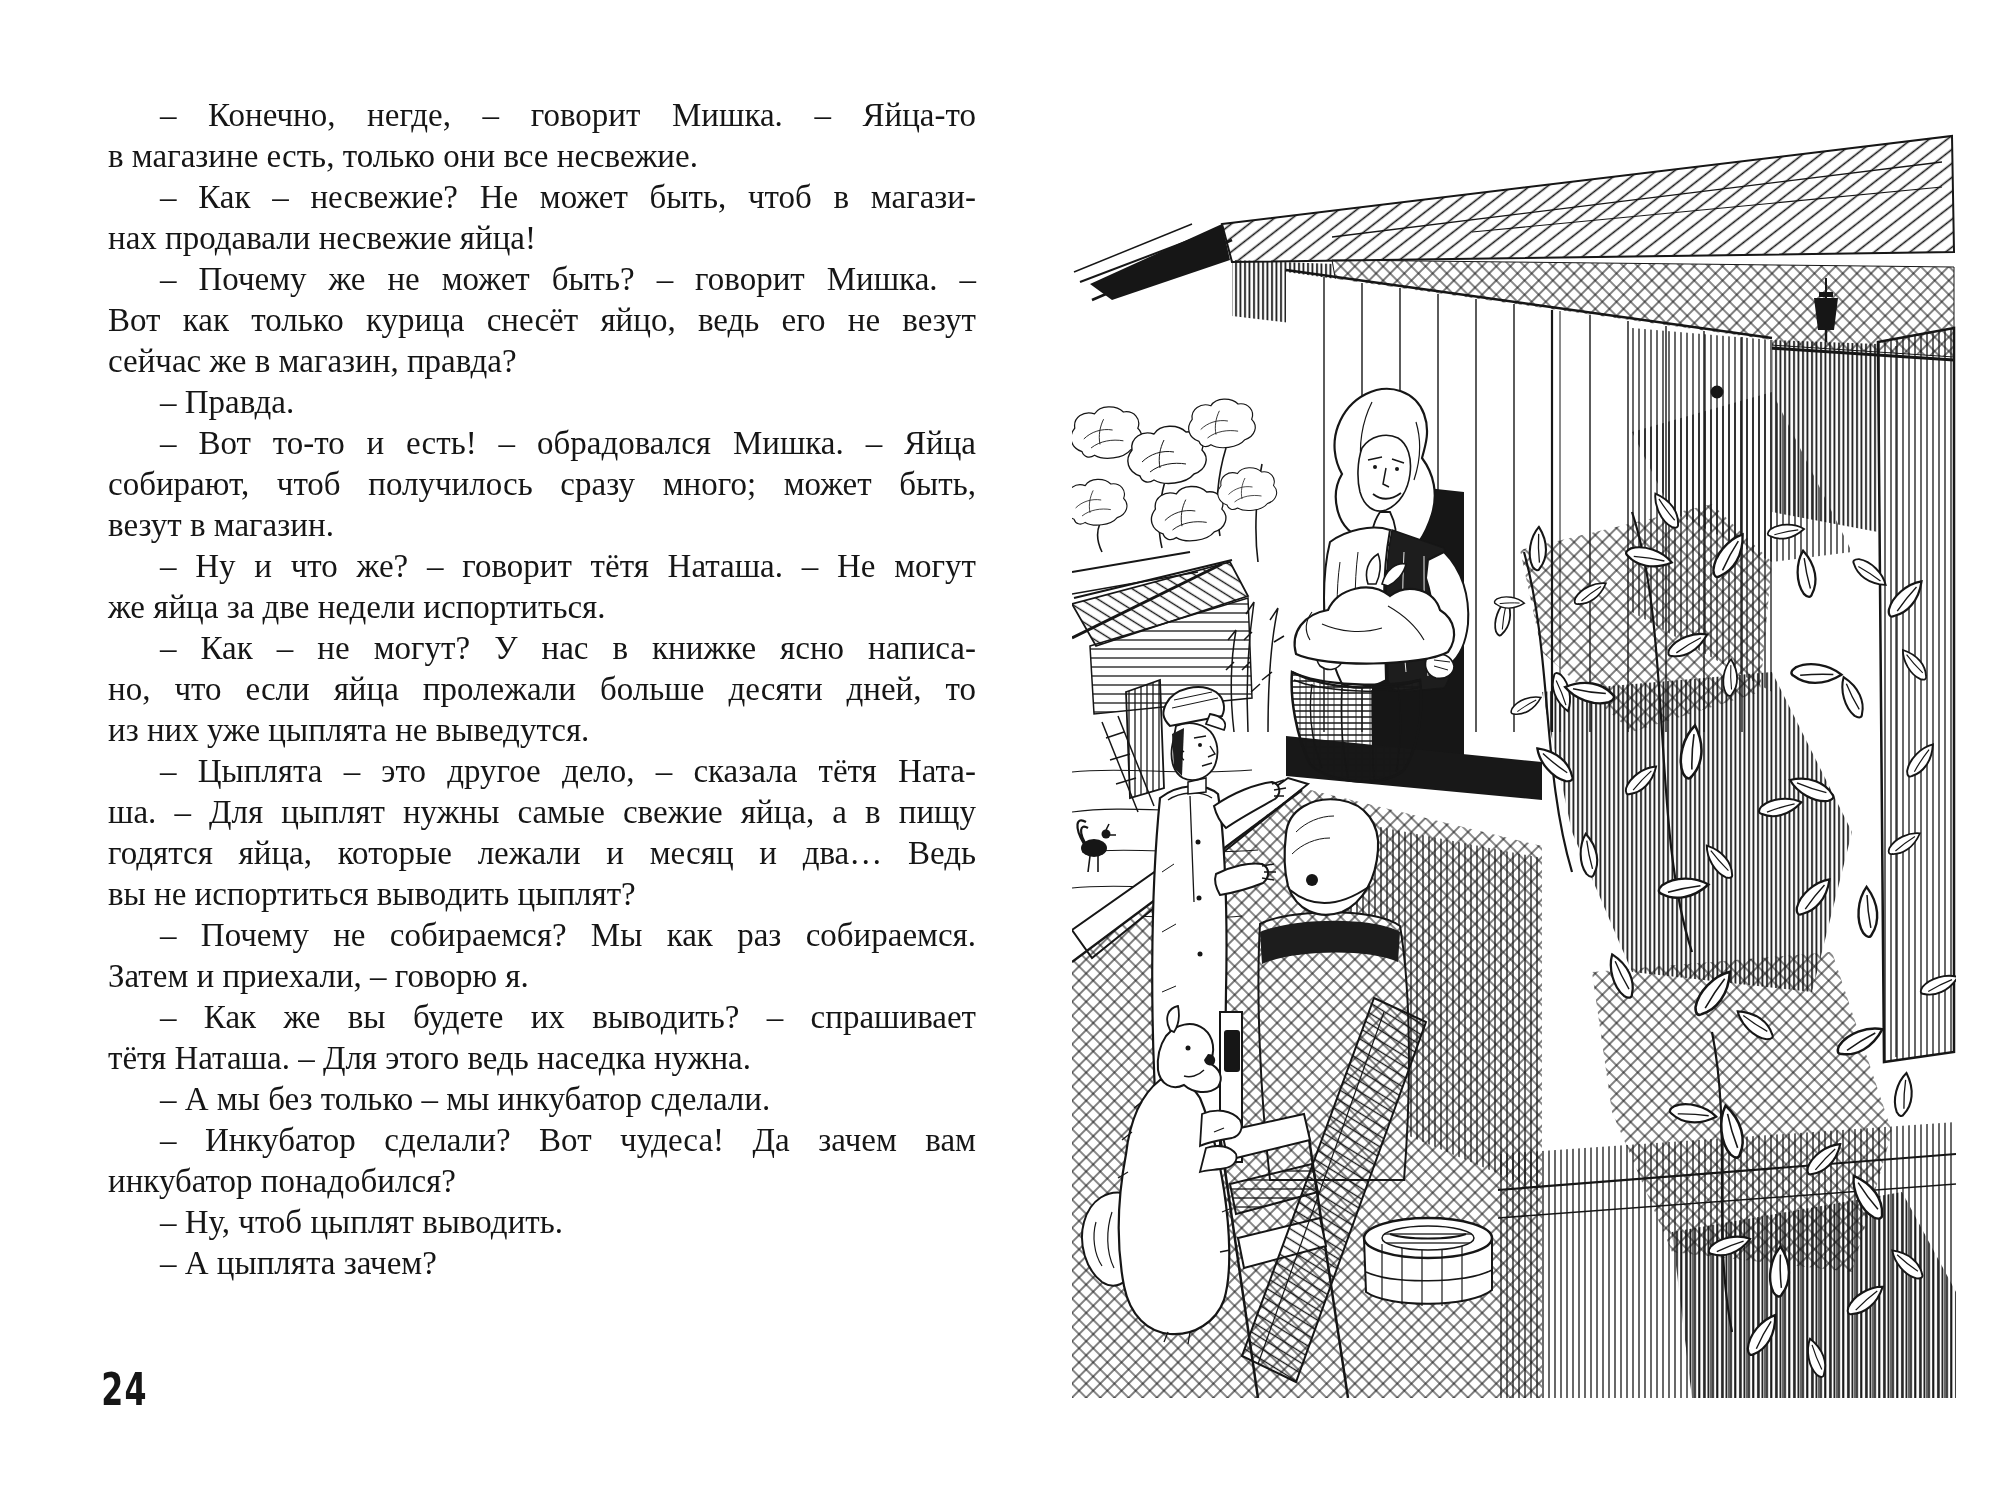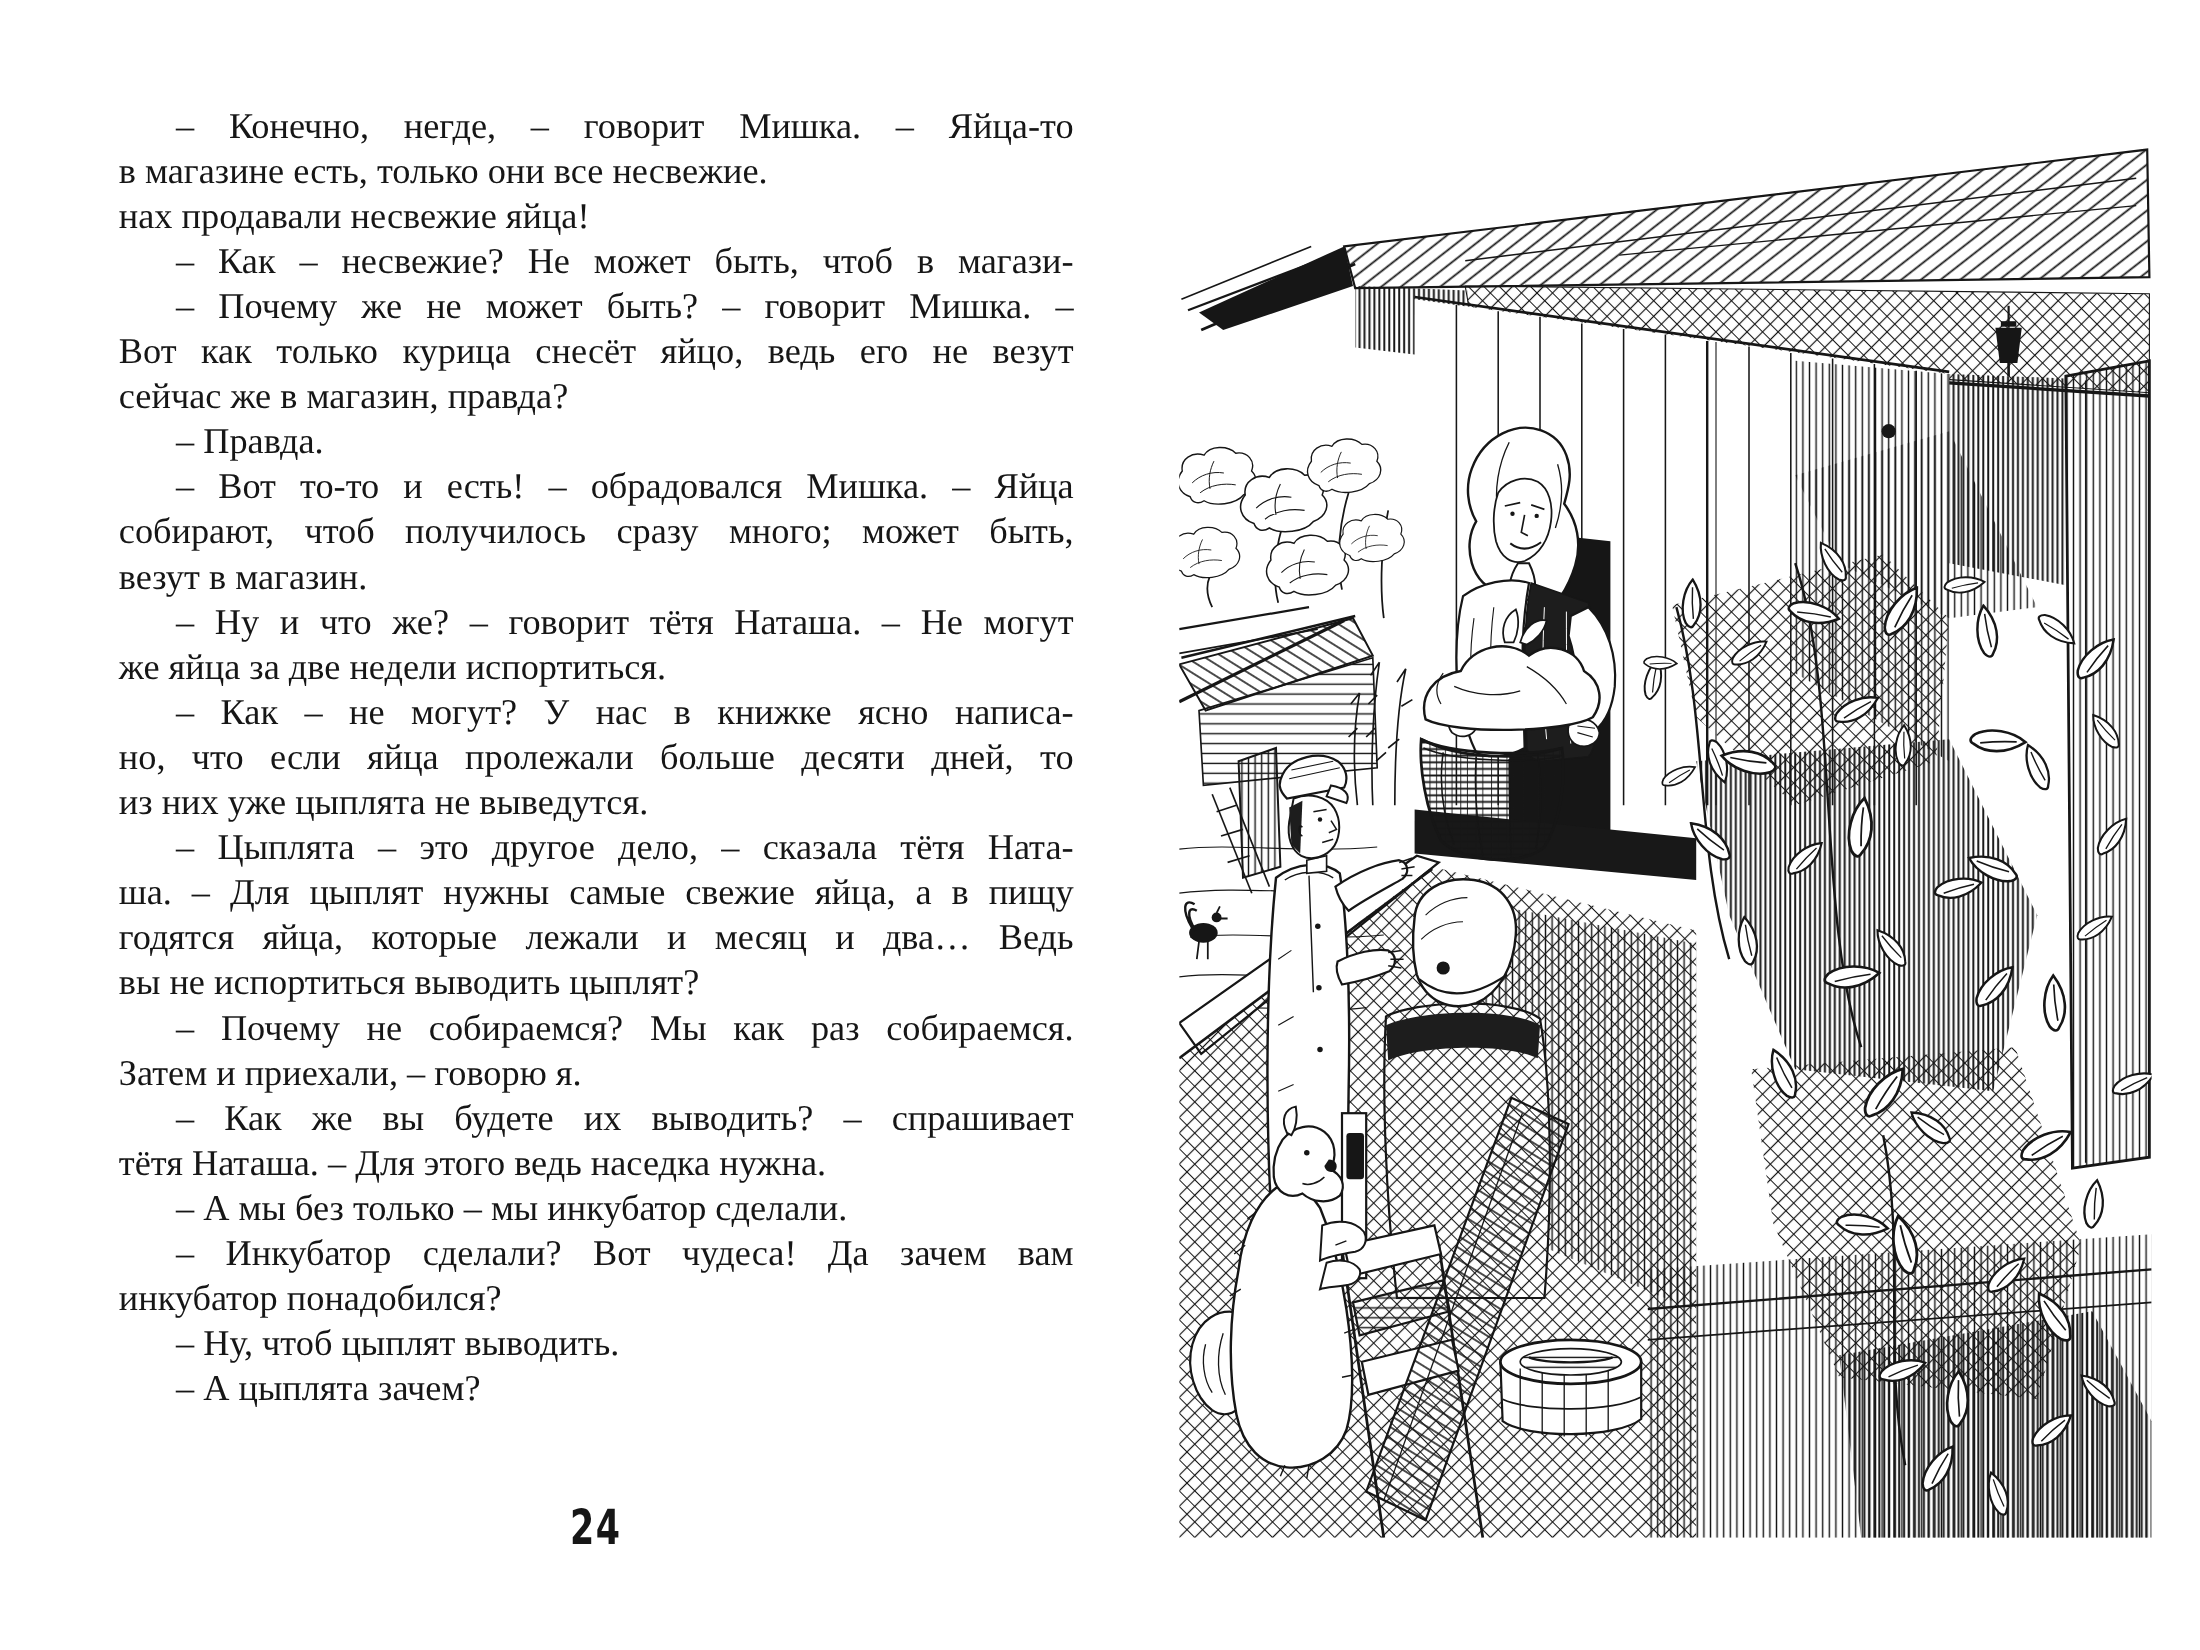--- a/index.html
+++ b/index.html
@@ -12,41 +12,40 @@
   .book-page { position:absolute; inset:0; background:var(--paper); }
   .text-col { position:absolute; left:108px; top:95px; width:868px; }
   .line {
     font-size:33px; line-height:41px; height:41px;
     text-align:justify; text-align-last:justify; text-justify:inter-word;
     white-space:nowrap; color:var(--ink);
   }
   .line.para-first { text-indent:52px; }
   .line.para-last  { text-align-last:left; }
   .page-num {
-    position:absolute; left:108px; top:1364px; width:868px;
-    text-align:center;
+    position:absolute; left:92px; top:1364px; width:868px;
   }
   .page-num span {
     display:inline-block; transform:scaleX(.72);
     font-family:"DejaVu Sans", sans-serif; font-weight:700;
     font-size:44px; letter-spacing:2px; color:var(--ink);
   }
   .illo { position:absolute; left:1072px; top:132px; width:884px; height:1266px; }
   .illo svg { color:var(--ink); display:block; }
 </style>
 </head>
 <body>
 
 <div class="book-page">
 
   <div class="text-col">
       <div class="line para-first">– Конечно, негде, – говорит Мишка. – Яйца-то</div>
       <div class="line para-last">в магазине есть, только они все несвежие.</div>
+      <div class="line para-first">– Как – несвежие? Не может быть, чтоб в магази-</div>
       <div class="line para-last">нах продавали несвежие яйца!</div>
-      <div class="line para-first">– Как – несвежие? Не может быть, чтоб в магази-</div>
       <div class="line para-first">– Почему же не может быть? – говорит Мишка. –</div>
       <div class="line">Вот как только курица снесёт яйцо, ведь его не везут</div>
       <div class="line para-last">сейчас же в магазин, правда?</div>
       <div class="line para-first para-last">– Правда.</div>
       <div class="line para-first">– Вот то-то и есть! – обрадовался Мишка. – Яйца</div>
       <div class="line">собирают, чтоб получилось сразу много; может быть,</div>
       <div class="line para-last">везут в магазин.</div>
       <div class="line para-first">– Ну и что же? – говорит тётя Наташа. – Не могут</div>
       <div class="line para-last">же яйца за две недели испортиться.</div>
       <div class="line para-first">– Как – не могут? У нас в книжке ясно написа-</div>

